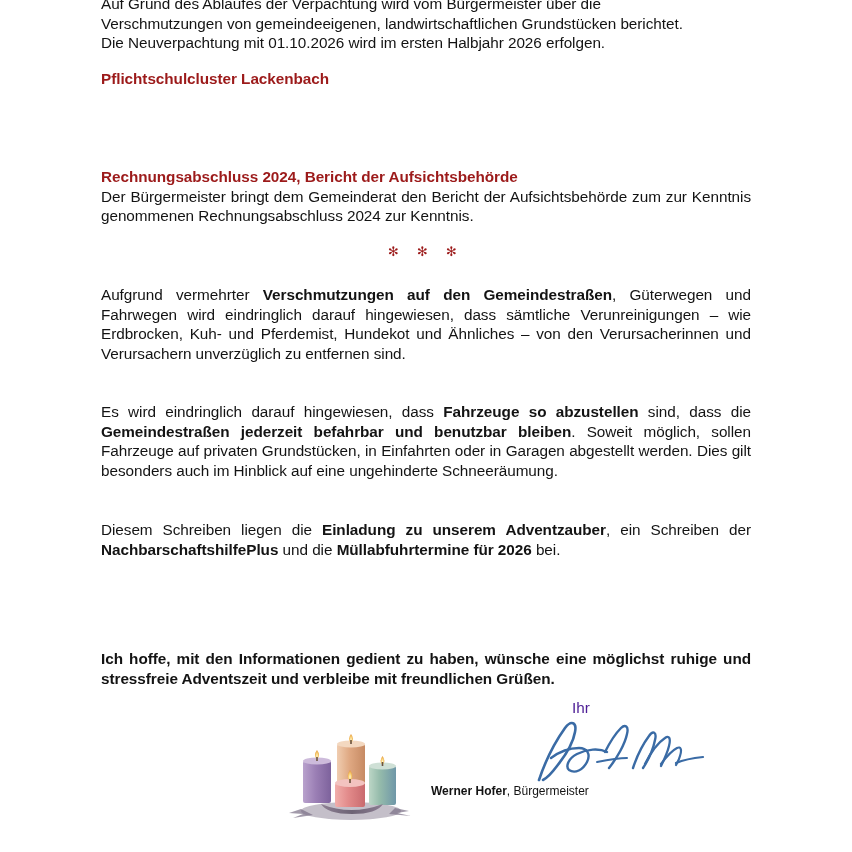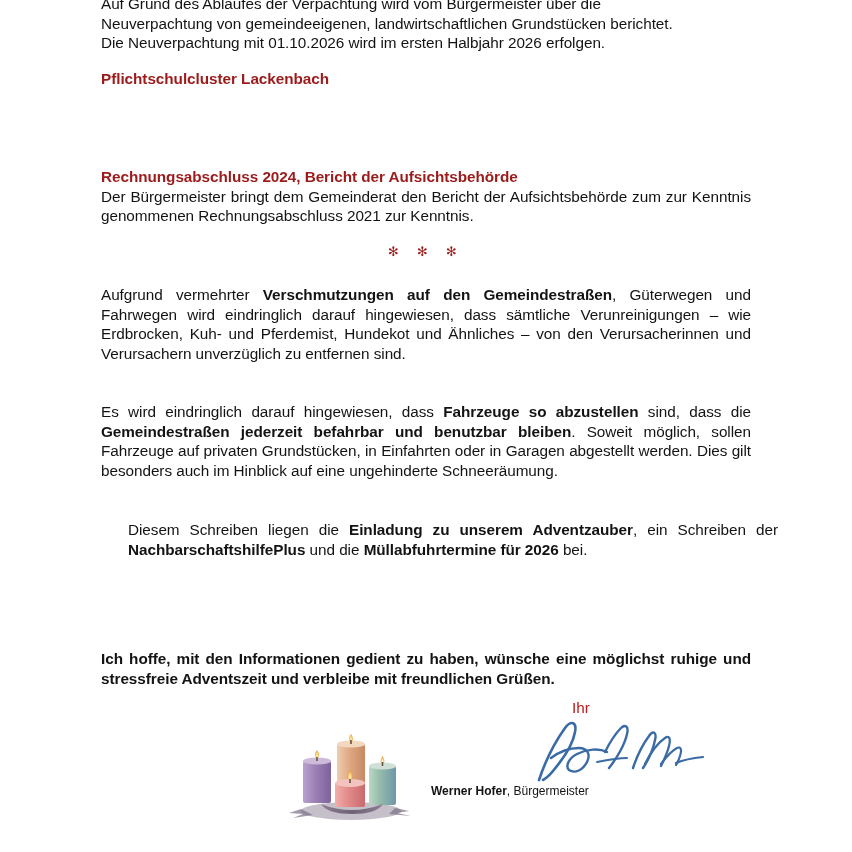--- a/index.html
+++ b/index.html
@@ -60,21 +60,21 @@
     height: 120px;
   }
   .ihr {
     position: absolute;
     left: 420px;
     top: 0px;
     width: 120px;
     text-align: center;
     font-size: 15.3px;
     line-height: 19px;
-    color: #b91c1c;
+    color: #4c1d95;
   }
   .signature-svg {
     position: absolute;
     left: 420px;
     top: 20px;
   }
   .sig-name {
     position: absolute;
     left: 330px;
     top: 84px;
@@ -94,44 +94,44 @@
     height: 110px;
   }
 </style>
 </head>
 <body>
 
 <div class="page">
 
   <div style="position:absolute; left:0; top:-6px; width:650px;">
     <p>Auf Grund des Ablaufes der Verpachtung wird vom Bürgermeister über die</p>
-    <p>Neuverpachtung von gemeindeeigenen, landwirtschaftlichen Grundstücken berichtet.</p>
+    <p>Verschmutzungen von gemeindeeigenen, landwirtschaftlichen Grundstücken berichtet.</p>
     <p>Die Neuverpachtung mit 01.10.2026 wird im ersten Halbjahr 2026 erfolgen.</p>
   </div>
 
   <div style="position:absolute; left:0; top:69px; width:650px;">
     <div class="heading">Pflichtschulcluster Lackenbach</div>
   </div>
 
   <div style="position:absolute; left:0; top:167px; width:650px;">
     <div class="heading">Rechnungsabschluss 2024, Bericht der Aufsichtsbehörde</div>
-    <p>Der Bürgermeister bringt dem Gemeinderat den Bericht der Aufsichtsbehörde zum zur Kenntnis genommenen Rechnungsabschluss 2021 zur Kenntnis.</p>
+    <p>Der Bürgermeister bringt dem Gemeinderat den Bericht der Aufsichtsbehörde zum zur Kenntnis genommenen Rechnungsabschluss 2024 zur Kenntnis.</p>
   </div>
 
   <div class="stars" style="position:absolute; left:0; top:243px; width:650px;">✻ ✻ ✻</div>
 
   <div style="position:absolute; left:0; top:285px; width:650px;">
     <p><span>Aufgrund vermehrter </span><b>Verschmutzungen auf den Gemeindestraßen</b><span>, Güterwegen und Fahrwegen wird eindringlich darauf hingewiesen, dass sämtliche Verunreinigungen – wie Erdbrocken, Kuh- und Pferdemist, Hundekot und Ähnliches – von den Verursacherinnen und Verursachern unverzüglich zu entfernen sind.</span></p>
   </div>
 
   <div style="position:absolute; left:0; top:402px; width:650px;">
     <p><span>Es wird eindringlich darauf hingewiesen, dass </span><b>Fahrzeuge so abzustellen</b><span> sind, dass die </span><b>Gemeindestraßen jederzeit befahrbar und benutzbar bleiben</b><span>. Soweit möglich, sollen Fahrzeuge auf privaten Grundstücken, in Einfahrten oder in Garagen abgestellt werden. Dies gilt besonders auch im Hinblick auf eine ungehinderte Schneeräumung.</span></p>
   </div>
 
-  <div style="position:absolute; left:0; top:520px; width:650px;margin-left:27px;">
+  <div style="position:absolute; left:0; top:520px; width:650px;">
     <p><span>Diesem Schreiben liegen die </span><b>Einladung zu unserem Adventzauber</b><span>, ein Schreiben der </span><b>NachbarschaftshilfePlus</b><span> und die </span><b>Müllabfuhrtermine für 2026</b><span> bei.</span></p>
   </div>
 
   <div style="position:absolute; left:0; top:637px; width:650px;">
     <p style="font-weight:bold;margin-top:12px;">Ich hoffe, mit den Informationen gedient zu haben, wünsche eine möglichst ruhige und stressfreie Adventszeit und verbleibe mit freundlichen Grüßen.</p>
   </div>
 
   <div class="candles">
     <svg width="136" height="110" viewBox="0 0 136 110" xmlns="http://www.w3.org/2000/svg">
       <defs>

